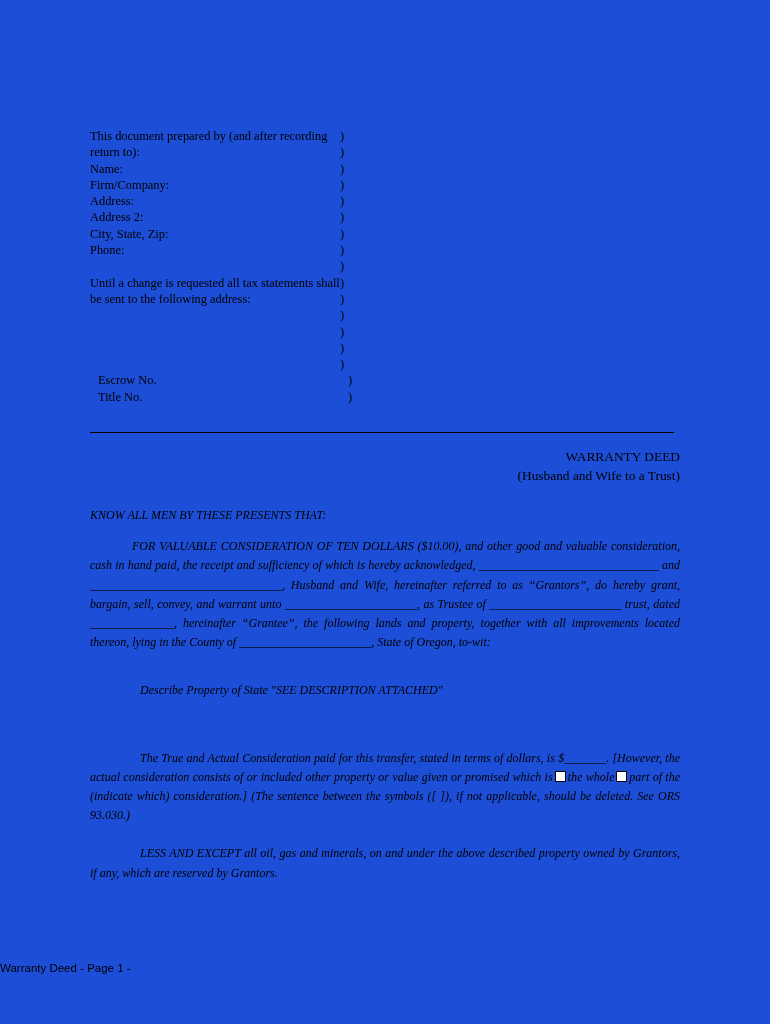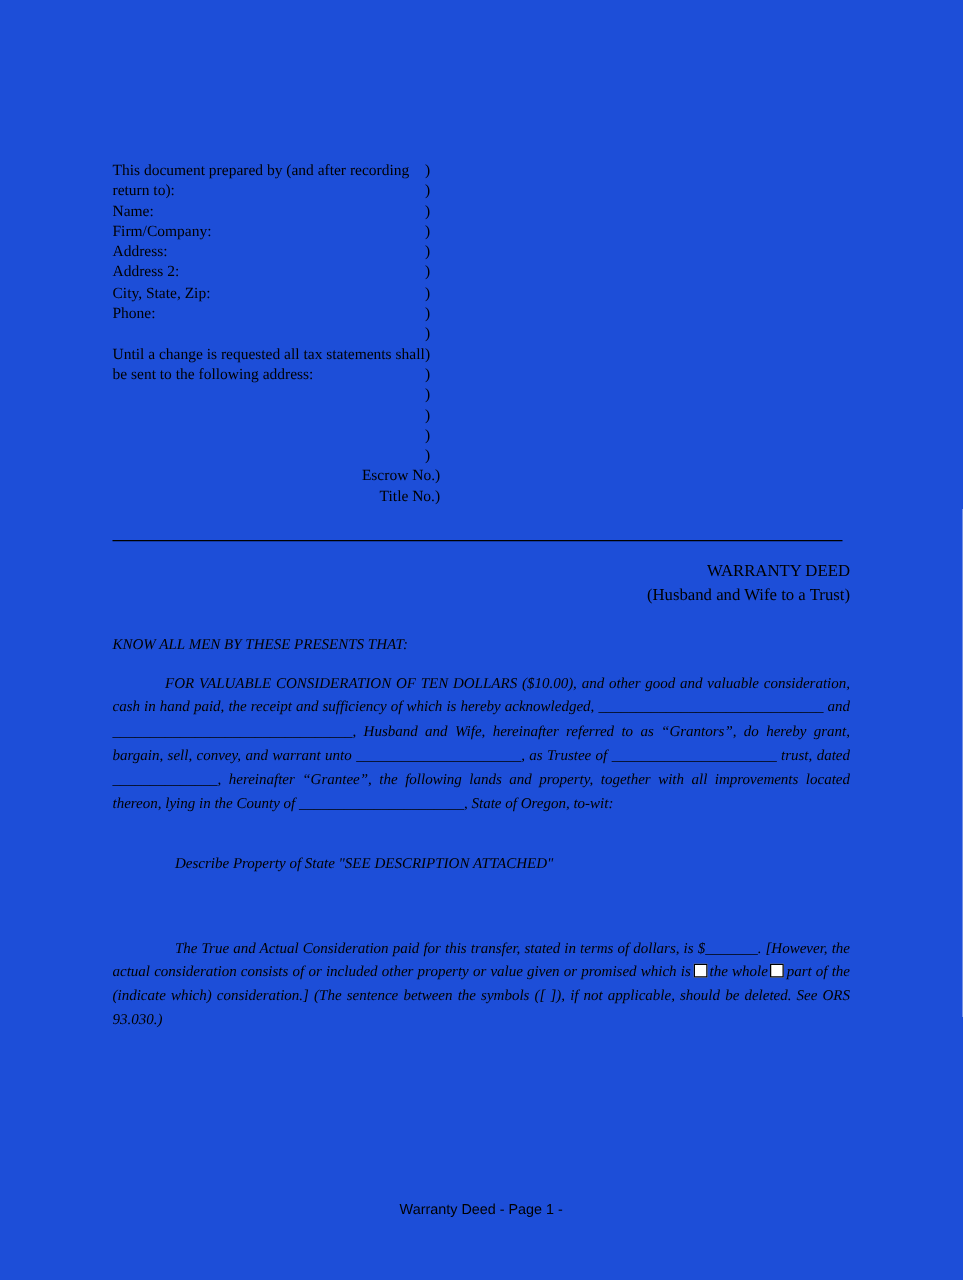--- a/index.html
+++ b/index.html
@@ -37,21 +37,21 @@
     font-size: 12.4px;
   }
   .hdr-left {
     width: 250px;
     white-space: nowrap;
   }
   .hdr-paren {
     width: 14px;
     text-align: left;
   }
-  .indent-left { padding-left: 8px; text-align: right; }
+  .indent-left { padding-left: 8px; }
 
   .official-line {
     font-size: 9.6px;
     letter-spacing: 0.1px;
     white-space: nowrap;
     margin-left: 2px;
     position: relative;
     top: 1px;
   }
 
@@ -133,21 +133,20 @@
     margin: 0 2px;
     background: #fff;
   }
 
   
   .footer {
     position: absolute;
     left: 0;
     top: 962px;
     width: 770px;
-    text-align: center;
     font-family: "Liberation Sans", sans-serif;
     font-size: 11.5px;
   }
 </style>
 </head>
 <body>
 
 <div class="page">
 
   <div class="header-block">
@@ -242,17 +241,18 @@
     <div class="p-gap"></div>
     <div class="p-gap-sm"></div>
 
 
     <div class="p-gap"></div>
 
     <p class="p-true"><span>The True and Actual Consideration paid for this transfer, stated in terms of dollars, is $_______. [However, the actual consideration consists of or included other property or value given or promised which is</span><span class="cbox"></span><span>the whole</span><span class="cbox"></span><span>part of the (indicate which) consideration.] (The sentence between the symbols ([ ]), if not applicable, should be deleted. See ORS 93.030.)</span></p>
 
     <div class="p-gap"></div>
 
+    <p class="p-less">LESS AND EXCEPT all oil, gas and minerals, on and under the above described property owned by Grantors, if any, which are reserved by Grantors.</p>
   </div>
 
   <div class="footer">Warranty Deed - Page 1 -</div>
 
 </div>
 
 </body></html>

